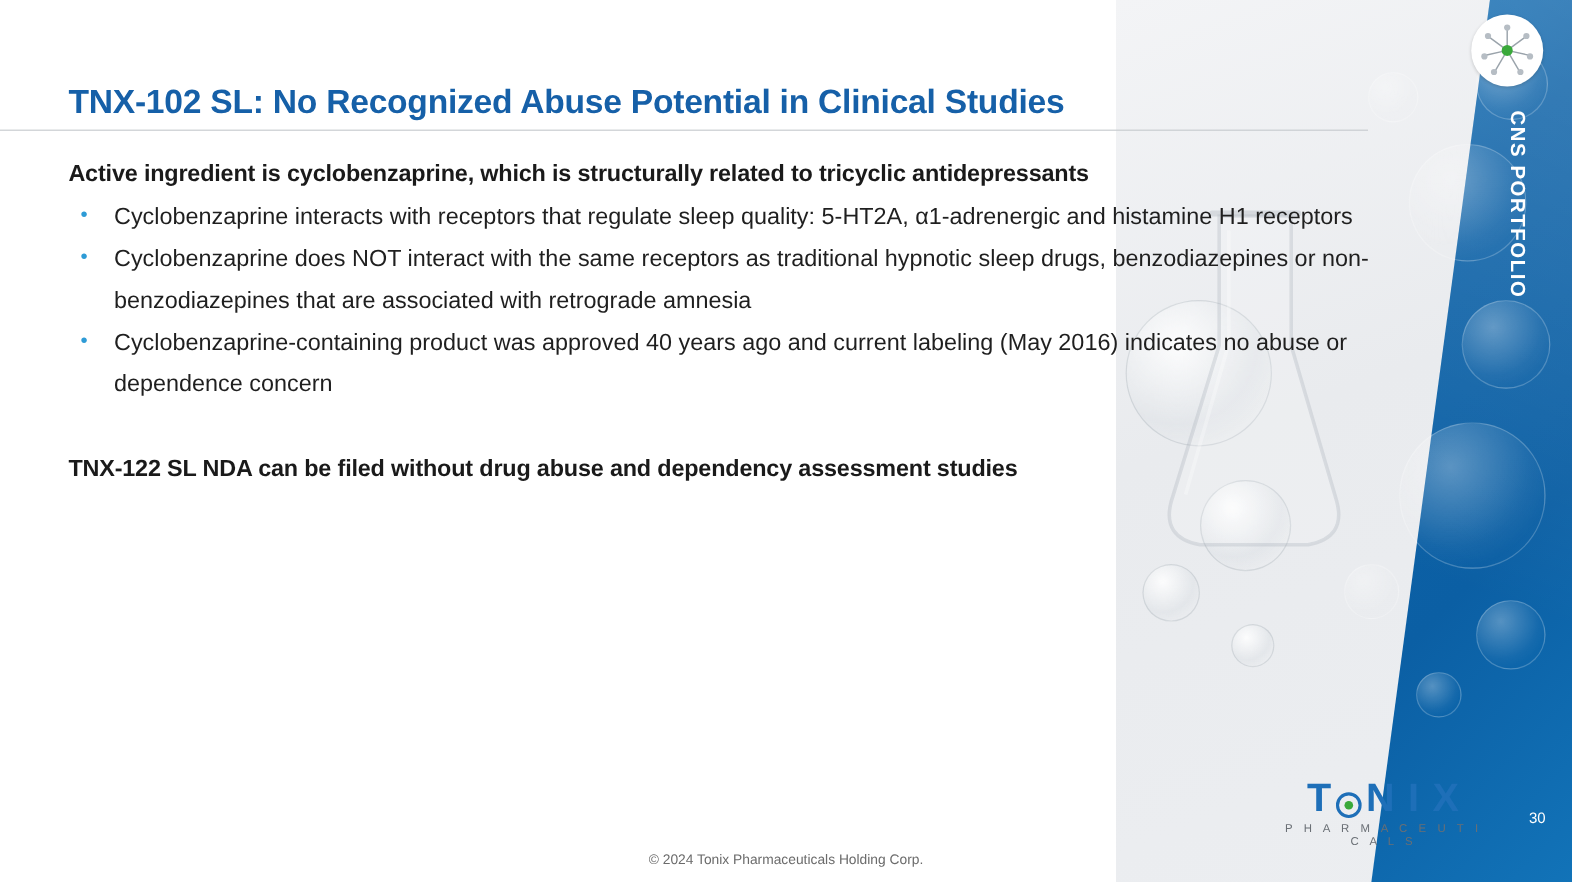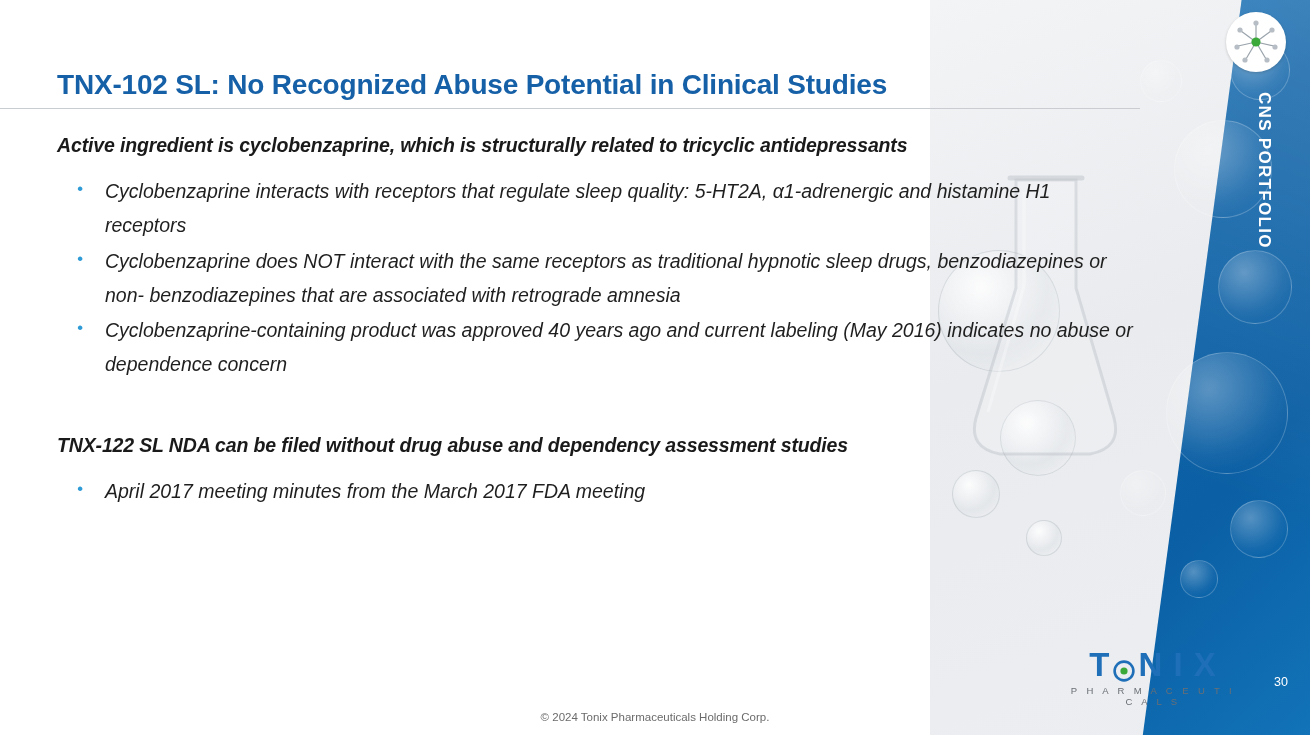--- a/index.html
+++ b/index.html
@@ -128,33 +128,32 @@
     height: 1px;
     background: #c9ccd0;
   }
 
   
   .body-area {
     position: absolute;
     left: 57px;
     top: 133px;
     width: 1095px;
-    font-style: italic;
   }
   .lead {
     color: #1a1a1a;
     font-size: 19.5px;
     font-weight: bold;
     line-height: 1.3;
     margin: 0 0 6px 0;
     letter-spacing: -0.15px;
   }
   ul.bullets {
     list-style: none;
-    margin: 16px;
+    margin: 6px;
     padding: 0;
   }
   ul.bullets li {
     position: relative;
     padding-left: 32px;
     color: #1f1f1f;
     font-size: 19.5px;
     line-height: 1.75;
     margin: 0 0 1px 0;
   }
@@ -291,23 +290,20 @@
     <p class="lead">Active ingredient is cyclobenzaprine, which is structurally related to tricyclic antidepressants</p>
     <ul class="bullets">
       <li>Cyclobenzaprine interacts with receptors that regulate sleep quality: 5-HT2A, α1-adrenergic and histamine H1 receptors</li>
       <li>Cyclobenzaprine does NOT interact with the same receptors as   traditional hypnotic sleep drugs, benzodiazepines or non-   benzodiazepines that are associated with retrograde amnesia</li>
       <li>Cyclobenzaprine-containing product was approved 40 years ago and current labeling (May 2016) indicates no abuse or dependence concern</li>
     </ul>
 
     <div class="gap"></div>
 
     <p class="lead lead2">TNX-122 SL NDA can be filed without drug abuse and dependency assessment studies</p>
-    <ul class="bullets">
-      <li>April 2017 meeting minutes from the March 2017 FDA meeting</li>
-    </ul>
   </div>
 
   <div class="copyright">© 2024 Tonix Pharmaceuticals Holding Corp.</div>
   <div class="page-number">30</div>
 
   <div class="wordmark">
     <div class="word">
       <span>T</span>
       <span class="o-dot">
         <svg width="22" height="22" viewBox="0 0 22 22">

